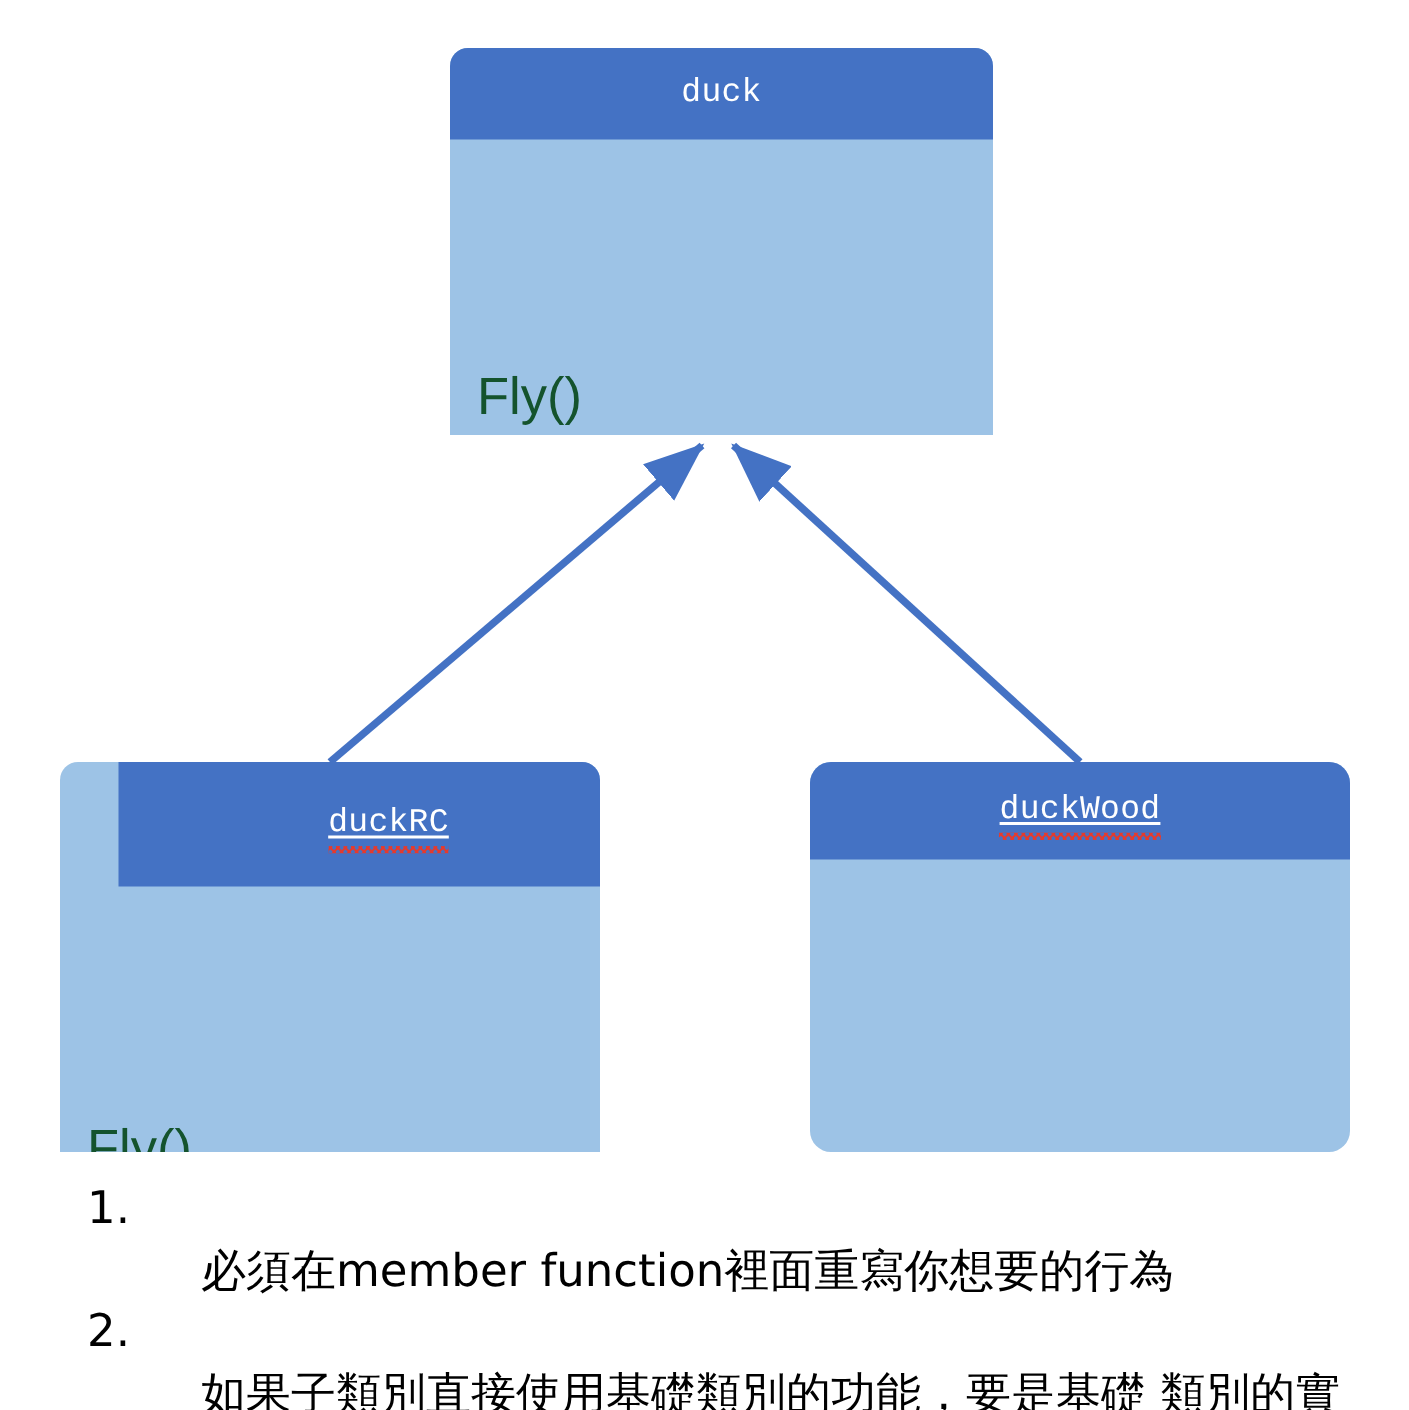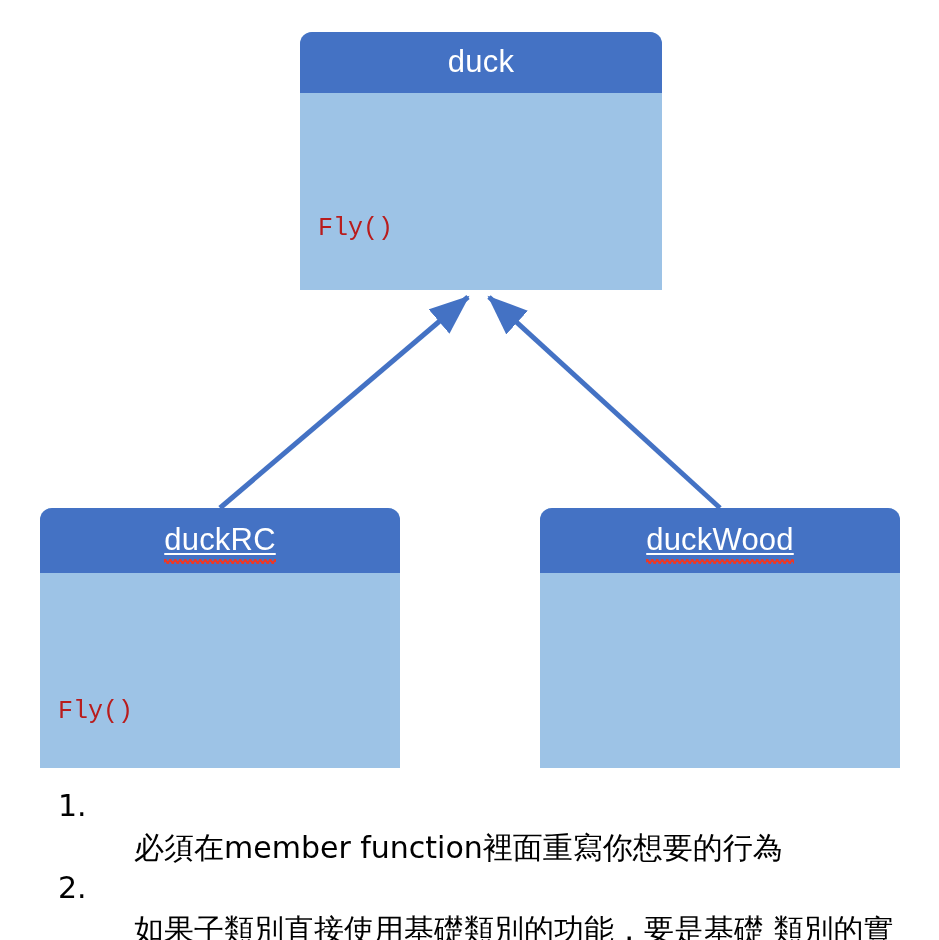--- a/index.html
+++ b/index.html
@@ -30,22 +30,22 @@
     border-top-left-radius: 12px;
     border-top-right-radius: 12px;
   }
   .class-header {
     box-sizing: border-box;
     width: 100%;
     display: flex;
     align-items: center;
     justify-content: center;
     color: #ffffff;
-    font-family: Liberation Sans, sans-serif;
-    font-size: 31px;
+    font-family: Liberation Mono, monospace;
+    font-size: 22px;
     font-weight: 400;
     letter-spacing: 0.2px;
     line-height: 1;
     padding-bottom: 2px;
   }
   .class-title-wrap {
     position: relative;
     display: inline-block;
     white-space: nowrap;
   }
@@ -64,46 +64,47 @@
     background-image:
       linear-gradient(45deg, transparent 38%, #e8392a 38%, #e8392a 62%, transparent 62%),
       linear-gradient(-45deg, transparent 38%, #e8392a 38%, #e8392a 62%, transparent 62%);
     background-size: 5px 5px;
     background-position: 0 0, 2.5px 0;
     background-repeat: repeat-x;
   }
   .class-body {
     box-sizing: border-box;
     width: 100%;
-    color: #b91c1c;
-    font-family: Liberation Mono, monospace;
-    font-size: 25px;
+    color: #14532d;
+    font-family: Liberation Sans, sans-serif;
+    font-size: 35px;
     line-height: 1.45;
     white-space: pre;
   }
   .method-line { display: block; }
 
   
   #box-duck {
     left: 300px; top: 32px; width: 362px; height: 258px;
     background: #9DC3E6;
   }
   #box-duck .class-header { height: 61px; background: #4472C4; }
   #box-duck .class-body { padding: 45px 0 0 18px; }
 
   #box-duckrc {
     left: 40px; top: 508px; width: 360px; height: 260px;
     background: #9DC3E6;
   }
-  #box-duckrc .class-header { height: 65px; background: #4472C4; }
+  #box-duckrc .class-header { height: 83px; background: #4472C4; margin-left: 39px; }
   #box-duckrc .class-body { padding: 48px 0 0 18px; }
 
   #box-duckwood {
     left: 540px; top: 508px; width: 360px; height: 260px;
     background: #9DC3E6;
+    border-radius: 14px;
   }
   #box-duckwood .class-header { height: 65px; background: #4472C4; }
   #box-duckwood .class-body { padding: 96px 0 0 18px; }
 
   
   #notes-list {
     position: absolute;
     left: 48px;
     top: 786px;
     width: 870px;

